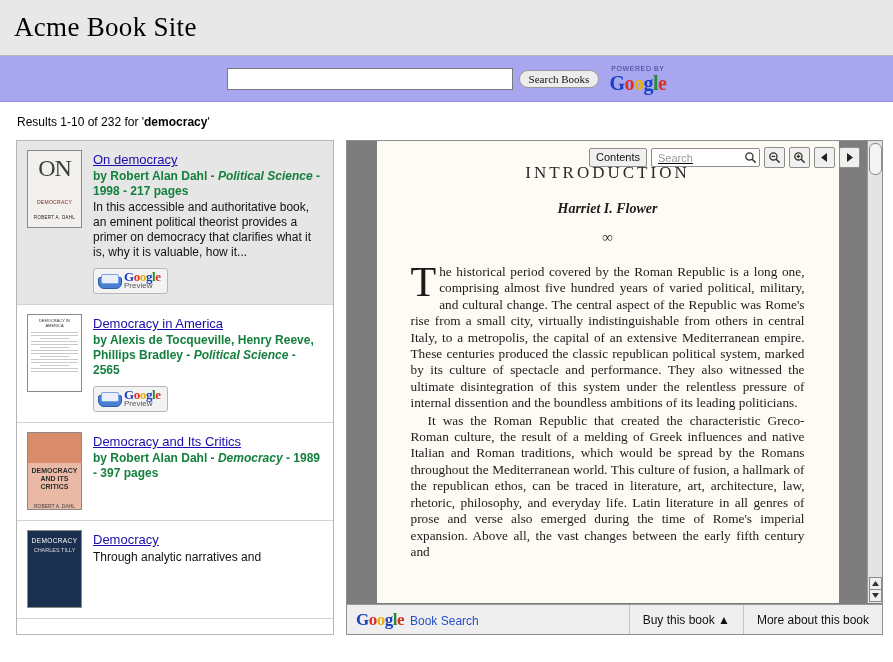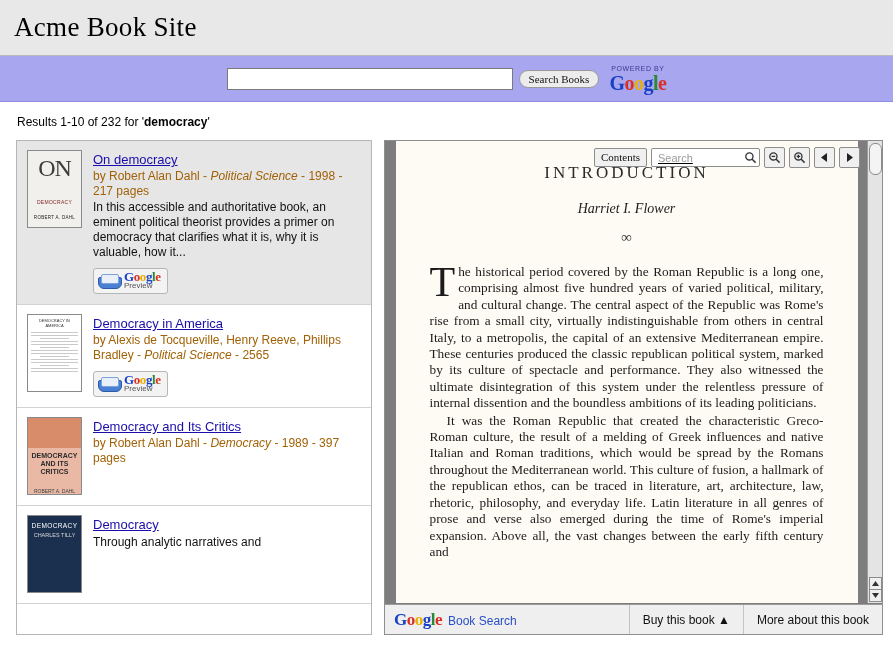--- a/index.html
+++ b/index.html
@@ -104,21 +104,21 @@
   
   .main {
     display: flex;
     padding: 0 10px 0 16px;
     gap: 12px;
     box-sizing: border-box;
   }
 
   
   .results-col {
-    width: 356px;
+    width: 318px;
     border: 1px solid #b5b5b5;
     box-sizing: border-box;
     background: #fff;
     height: 495px;
     overflow: hidden;
   }
   .result-item {
     display: flex;
     padding: 9px 10px 10px 10px;
     border-bottom: 1px solid #d3d3d3;
@@ -223,22 +223,23 @@
     font-size: 13px;
     color: #1a0dab;
     text-decoration: underline;
     font-weight: normal;
     cursor: pointer;
     display: inline-block;
     margin-bottom: 2px;
   }
   .res-meta {
     font-size: 12px;
-    color: #a16207;
+    color: #15803d;
     line-height: 15px;
+    font-weight: bold;
   }
   .res-meta i { font-style: italic; }
   .res-snippet {
     font-size: 12px;
     color: #111;
     line-height: 15px;
     margin-top: 1px;
   }
   .preview-btn {
     margin-top: 8px;
@@ -307,21 +308,20 @@
   }
   .tb-btn {
     background: #f0f0f0;
     border: 1px solid #8d8d8d;
     border-radius: 2px;
     font-size: 11px;
     padding: 2px 6px;
     cursor: pointer;
     color: #111;
     line-height: 13px;
-    font-family: Liberation Serif, serif;
   }
   .tb-search-wrap {
     display: flex;
     align-items: center;
     background: #fff;
     border: 1px solid #8d8d8d;
     border-radius: 2px;
     height: 17px;
     padding: 0 2px 0 4px;
     text-decoration: underline;
@@ -371,20 +371,21 @@
     font-size: 17px;
     letter-spacing: 3px;
     margin-bottom: 18px;
     color: #2a2a2a;
   }
   .pg-author {
     text-align: center;
     font-style: italic;
     font-size: 14px;
     margin-bottom: 12px;
+    font-weight: bold;
   }
   .pg-orn {
     text-align: center;
     font-size: 15px;
     color: #333;
     margin-bottom: 18px;
   }
   .pg-para {
     font-size: 13.3px;
     line-height: 16.4px;

